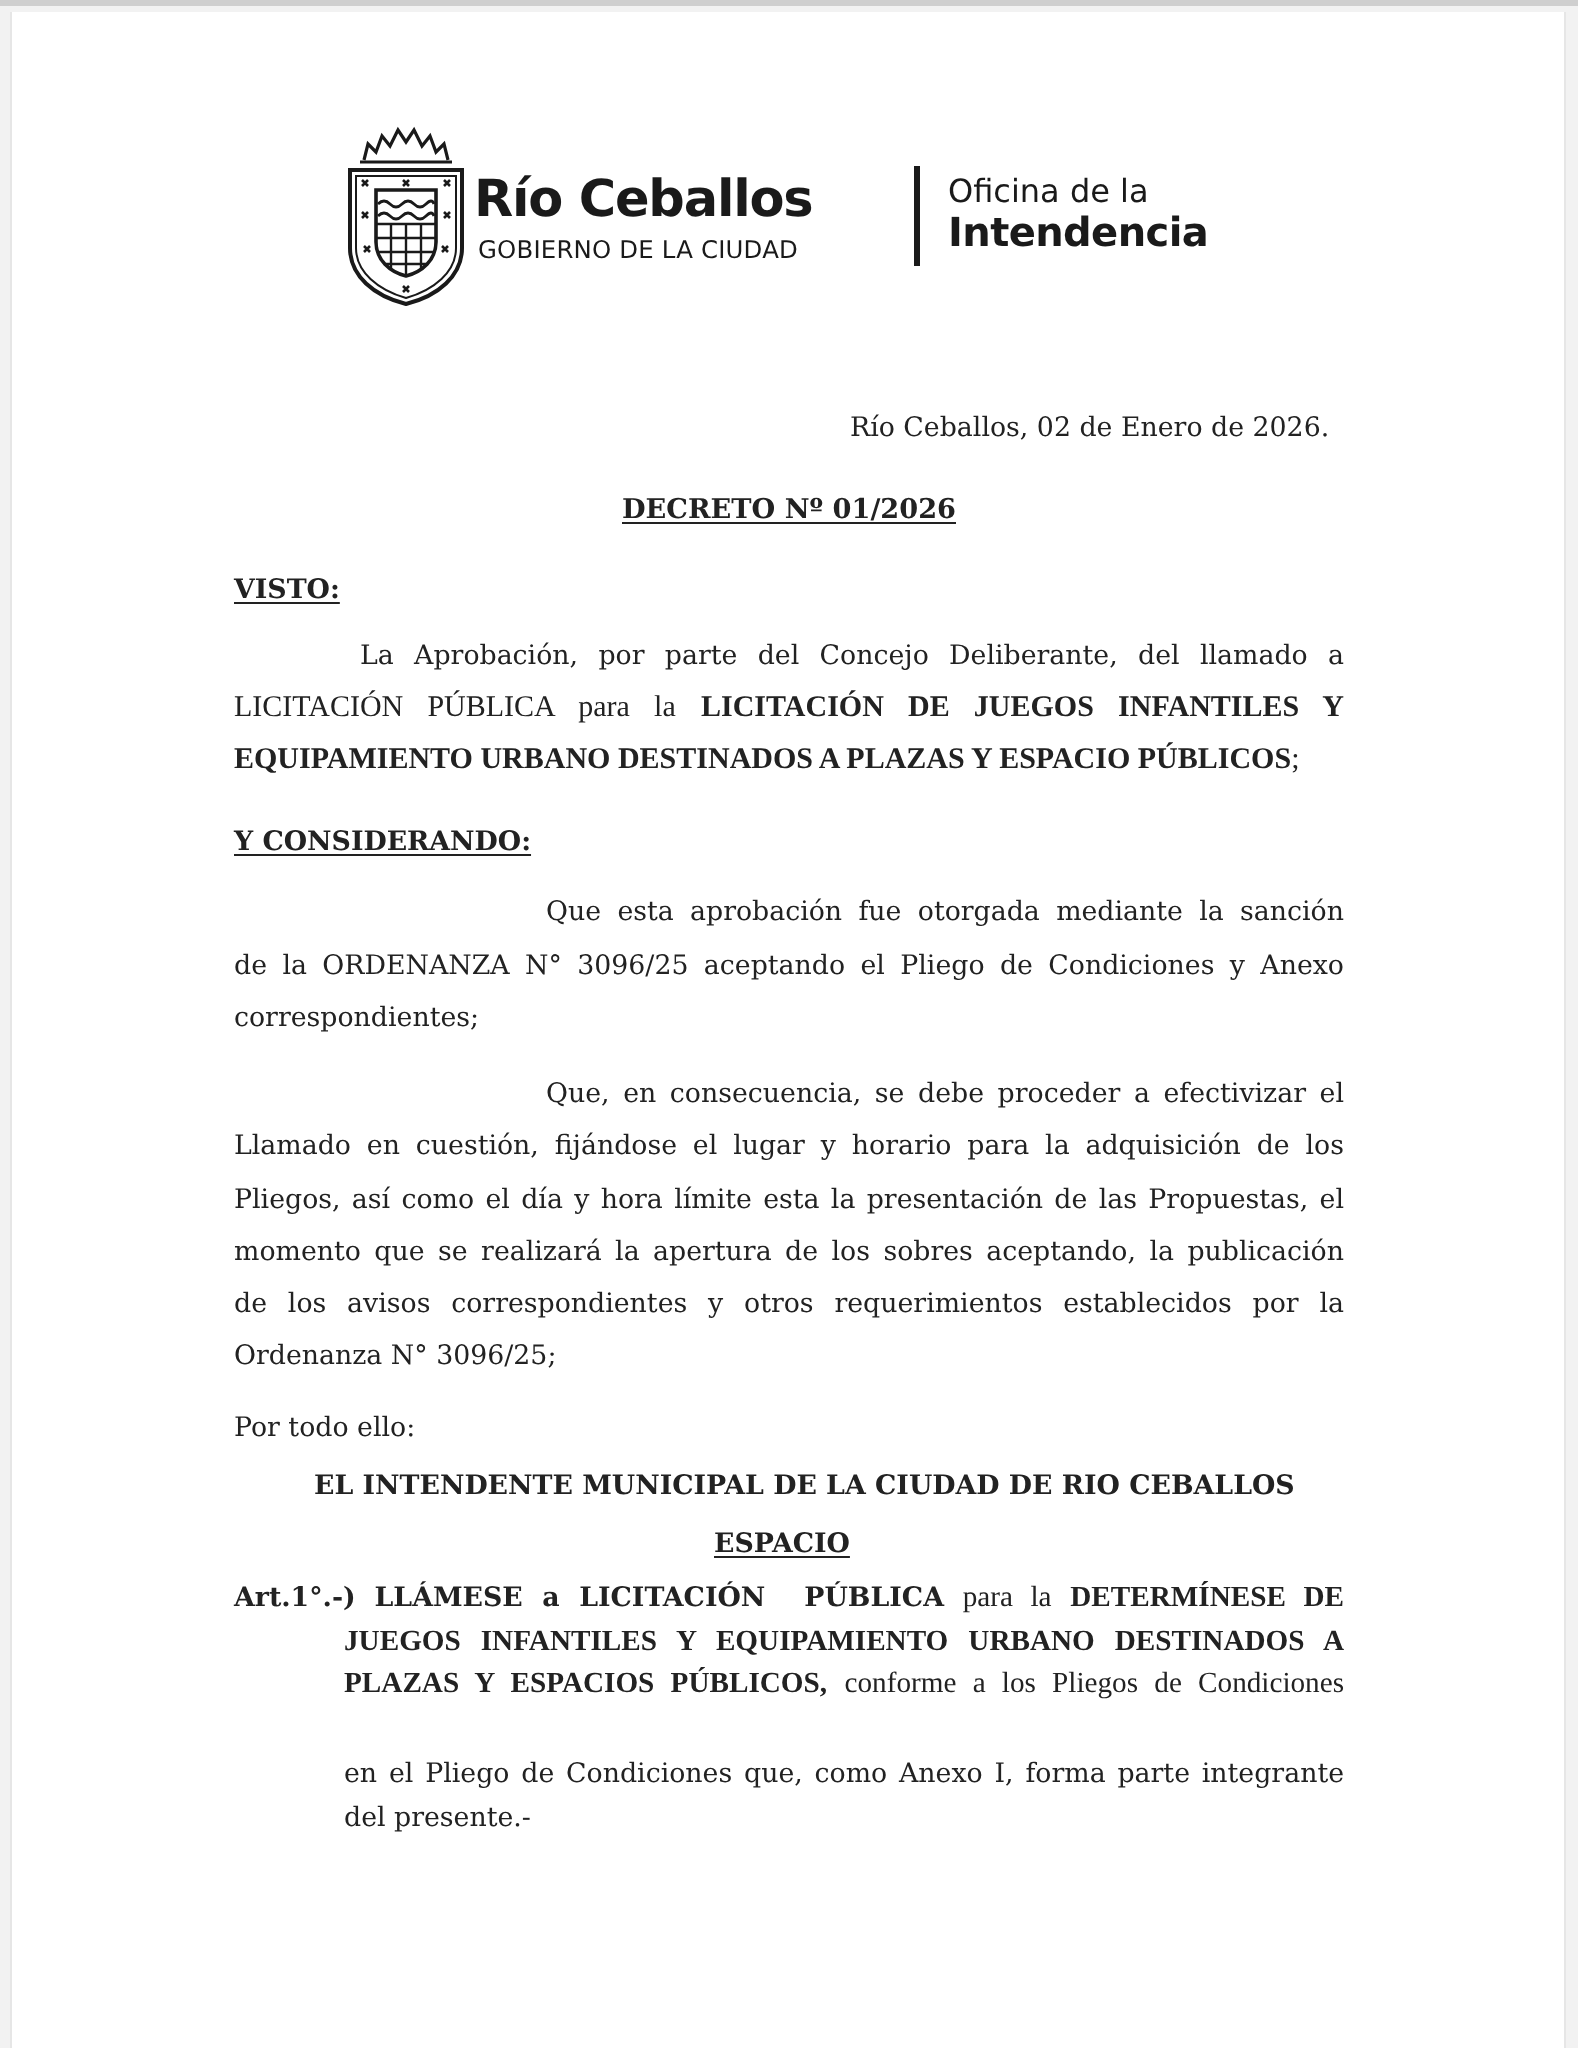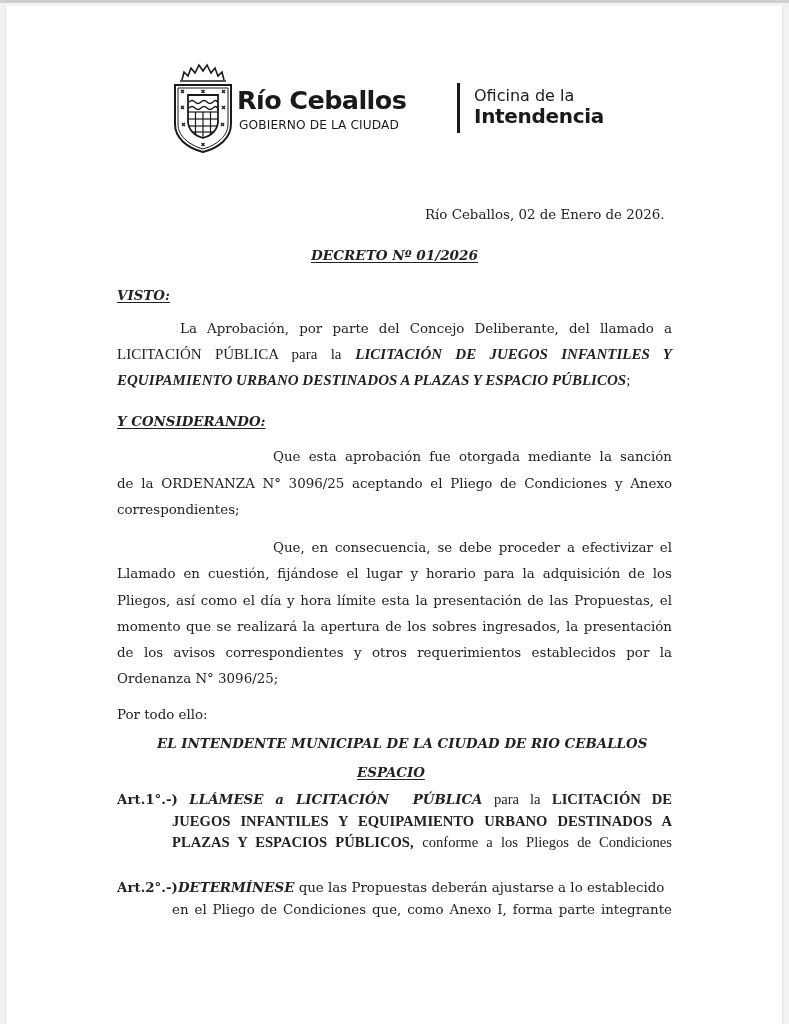--- a/index.html
+++ b/index.html
@@ -36,21 +36,21 @@
     font-family: "DejaVu Sans", sans-serif; font-size: 16px; color: #1a1a1a; white-space: nowrap;
   }
   .office-l2 {
     position: absolute; left: 302px; top: 46px;
     font-family: "DejaVu Sans", sans-serif; font-weight: bold; font-size: 20px; color: #1a1a1a;
     letter-spacing: -0.3px; white-space: nowrap;
   }
 
   
   .t { position: absolute; font-size: 13.4px; line-height: 25px; white-space: nowrap; color: #222; }
-  .b { font-weight: bold; font-style: italic; }
+  .b { font-weight: bold; }
   .u { text-decoration: underline; text-underline-offset: 2px; }
   .just { text-align: justify; text-align-last: justify; white-space: normal; }
   .ser2 { font-family: "Liberation Serif", serif; font-size: 15px; }
 
   .date { left: 425px; top: 202px; }
   .decree-title { left: 311px; top: 243px; font-size: 13.6px; }
   .visto { left: 117px; top: 283px; }
 
   .p1l1 { left: 180px; top: 316px; width: 492px; }
   .p1l2 { left: 117px; top: 342px; width: 555px; }
@@ -136,38 +136,35 @@
 <div class="t p1l3"><span class="b ser2">EQUIPAMIENTO URBANO DESTINADOS A PLAZAS Y ESPACIO PÚBLICOS</span><span class="ser2">;</span></div>
 
 <div class="t b u consid">Y CONSIDERANDO:</div>
 <div class="t just p2l1">Que esta aprobación fue otorgada mediante la sanción</div>
 <div class="t just p2l2">de la ORDENANZA N° 3096/25 aceptando el Pliego de Condiciones y Anexo</div>
 <div class="t p2l3">correspondientes;</div>
 
 <div class="t just p3l1">Que, en consecuencia, se debe proceder a efectivizar el</div>
 <div class="t just p3 p3l2">Llamado en cuestión, fijándose el lugar y horario para la adquisición de los</div>
 <div class="t just p3 p3l3">Pliegos, así como el día y hora límite esta la presentación de las Propuestas, el</div>
-<div class="t just p3 p3l4">momento que se realizará la apertura de los sobres ingresados, la presentación</div>
+<div class="t just p3 p3l4">momento que se realizará la apertura de los sobres aceptando, la publicación</div>
 <div class="t just p3 p3l5">de los avisos correspondientes y otros requerimientos establecidos por la</div>
 <div class="t p3l6">Ordenanza N° 3096/25;</div>
 
 <div class="t portodo">Por todo ello:</div>
 <div class="t b intend">EL INTENDENTE MUNICIPAL DE LA CIUDAD DE RIO CEBALLOS</div>
 <div class="t b u decreta">ESPACIO</div>
 
 <div class="art art1">
   <span class="art-line" style="text-align:justify;text-align-last:justify;">
     <span class="art-label">Art.1°.-)</span>
     <span class="b" style="white-space:pre;">LLÁMESE a LICITACIÓN  PÚBLICA</span>
     <span class="ts">para la</span>
-    <span class="tsb">LICITACIÓN DE</span>
+    <span class="tsb">DETERMÍNESE DE</span>
   </span>
   <span class="art-cont tsb">JUEGOS INFANTILES Y EQUIPAMIENTO URBANO DESTINADOS A</span>
   <span class="art-cont"><span class="tsb">PLAZAS Y ESPACIOS PÚBLICOS,</span> <span class="ts">conforme a los Pliegos de Condiciones</span></span>
 </div>
 
 <div class="art art2">
-  <span class="art-line">
-    <span class="art-label">Art.2°.-)</span><span class="b">DETERMÍNESE</span>
-    <span>que las Propuestas deberán ajustarse a lo establecido</span>
-  </span>
   <span class="art-cont">en el Pliego de Condiciones que, como Anexo I, forma parte integrante</span>
+  <span class="art-cont last">del presente.-</span>
 </div>
 
 </body></html>

